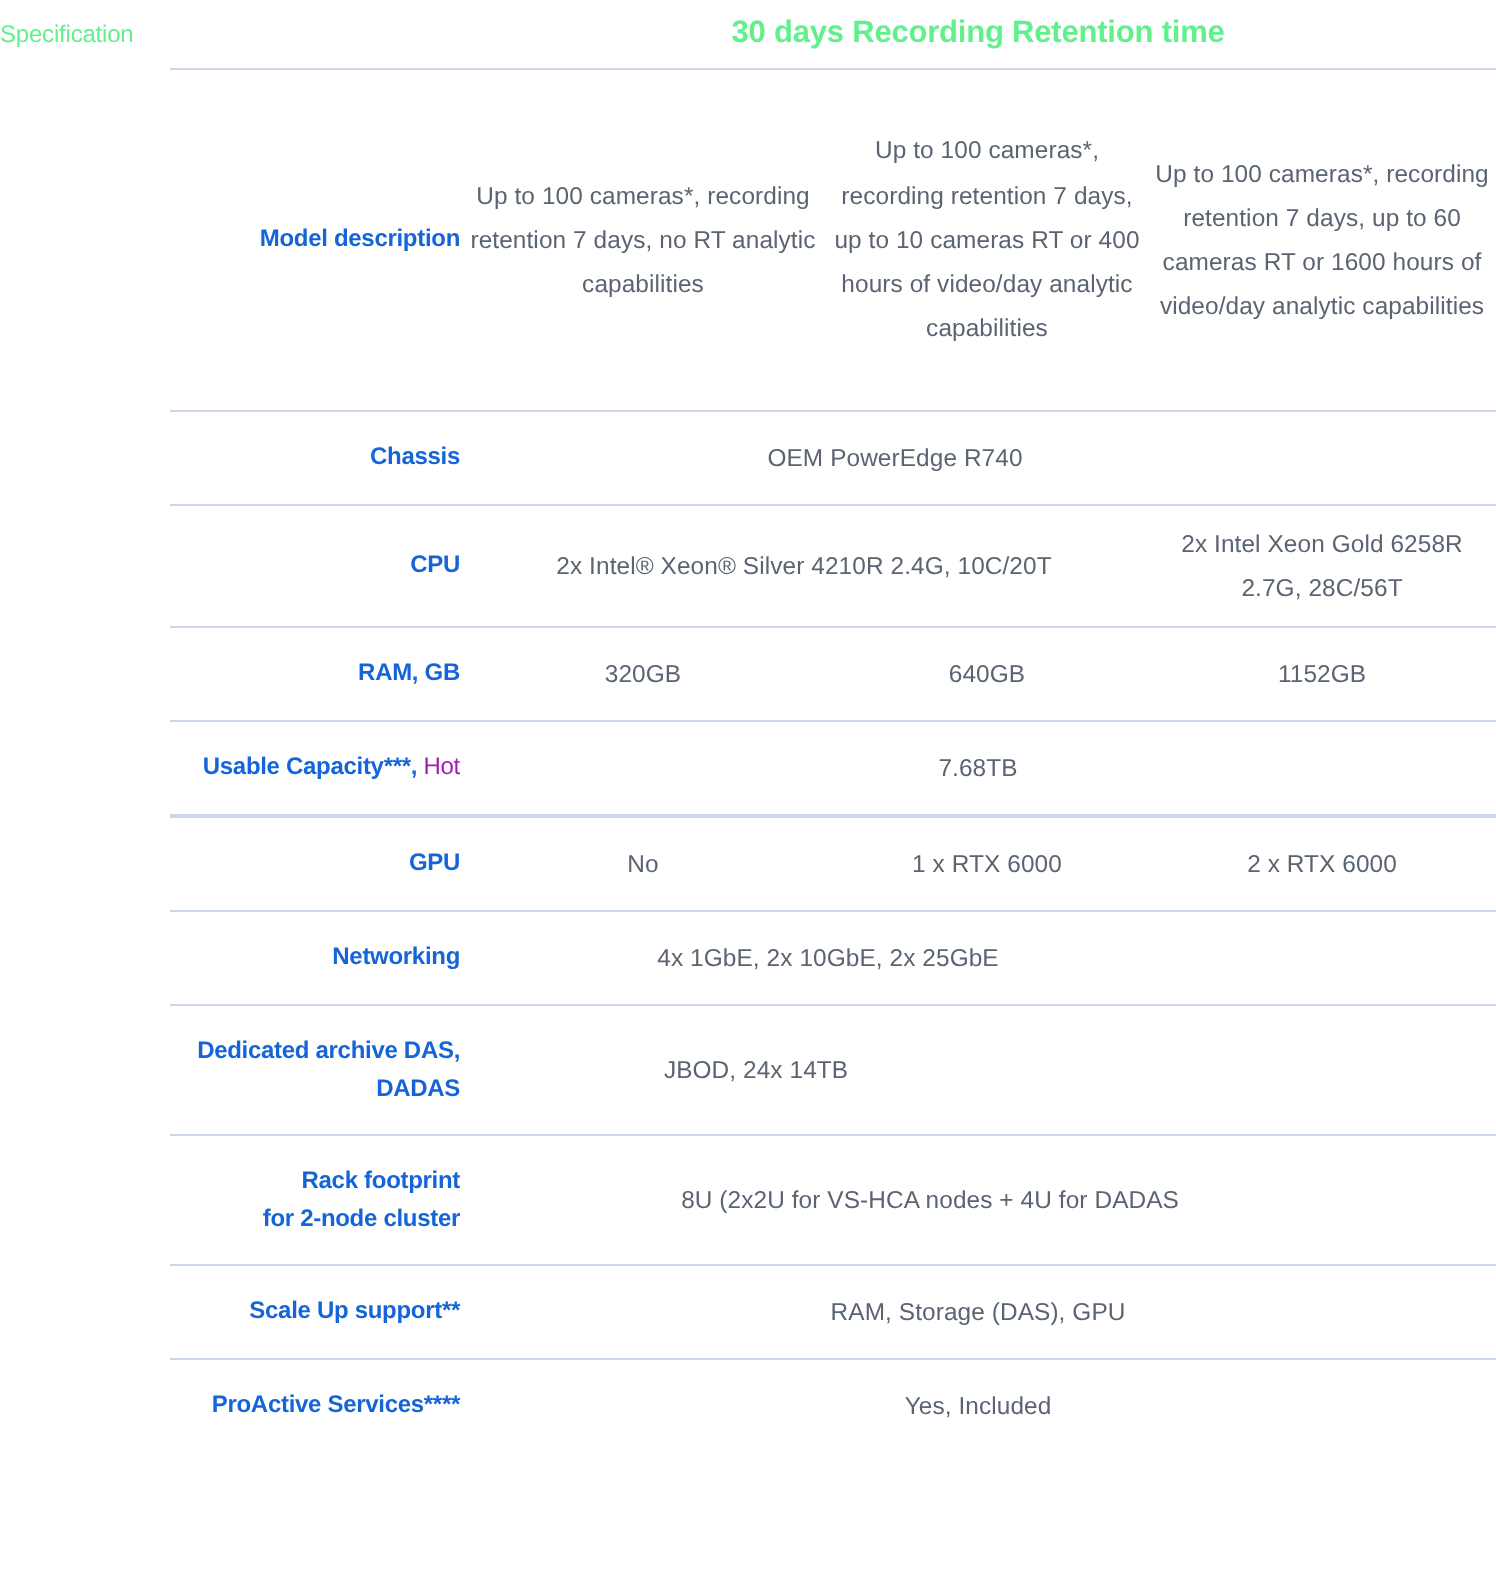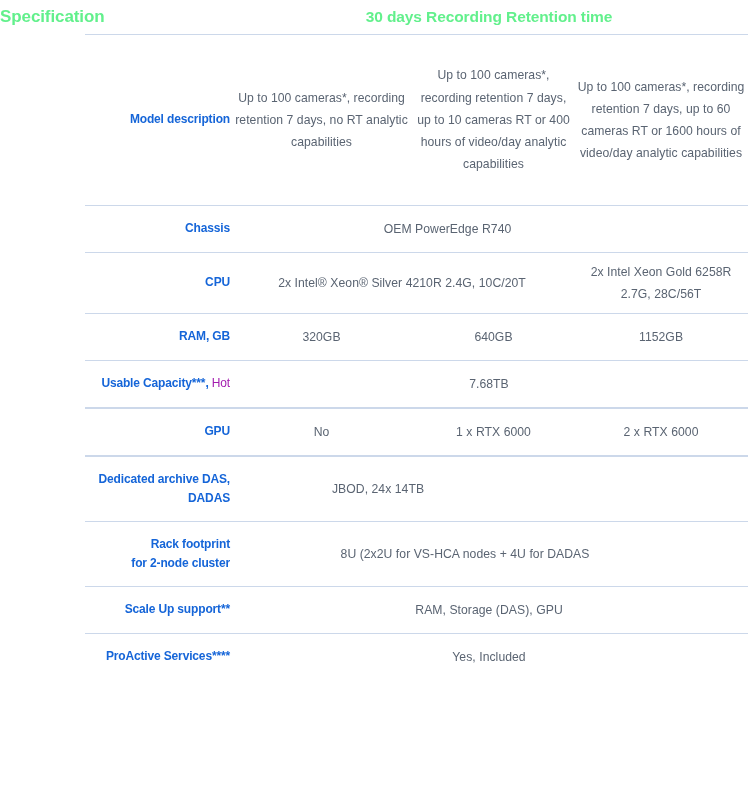--- a/index.html
+++ b/index.html
@@ -23,22 +23,22 @@
 
   
   .header-row td {
     padding: 0;
     border: none;
     vertical-align: middle;
     height: 34px;
   }
   .hdr-spec {
     color: #62f08c;
-    font-weight: bold;
-    font-size: 17px;
+    font-weight: normal;
+    font-size: 12px;
     letter-spacing: -0.1px;
     padding-left: 10px;
   }
   .hdr-retention {
     color: #62f08c;
     font-weight: bold;
     font-size: 15.5px;
     letter-spacing: -0.1px;
     text-align: center;
     padding-left: 24px;
@@ -195,20 +195,24 @@
     <td class="value-cell vdiv-left">1 x RTX 6000</td>
     <td class="value-cell vdiv-left">2 x RTX 6000</td>
   </tr>
 
   <tr class="sep-row">
     <td colspan="4">
           <div class="sep-line"></div>
         </td>
   </tr>
 
+  <tr>
+    <td class="label-cell" style="height:46px">Networking</td>
+    <td class="value-cell" colspan="3" style="padding-right:150px">4x 1GbE, 2x 10GbE, 2x 25GbE</td>
+  </tr>
 
   <tr class="sep-row">
     <td colspan="4">
           <div class="sep-line"></div>
         </td>
   </tr>
 
   <tr>
     <td class="label-cell" style="height:64px"><span>Dedicated archive DAS,</span><br><span>DADAS</span></td>
     <td class="value-cell" colspan="3" style="padding-right:222px">JBOD, 24x 14TB</td>

